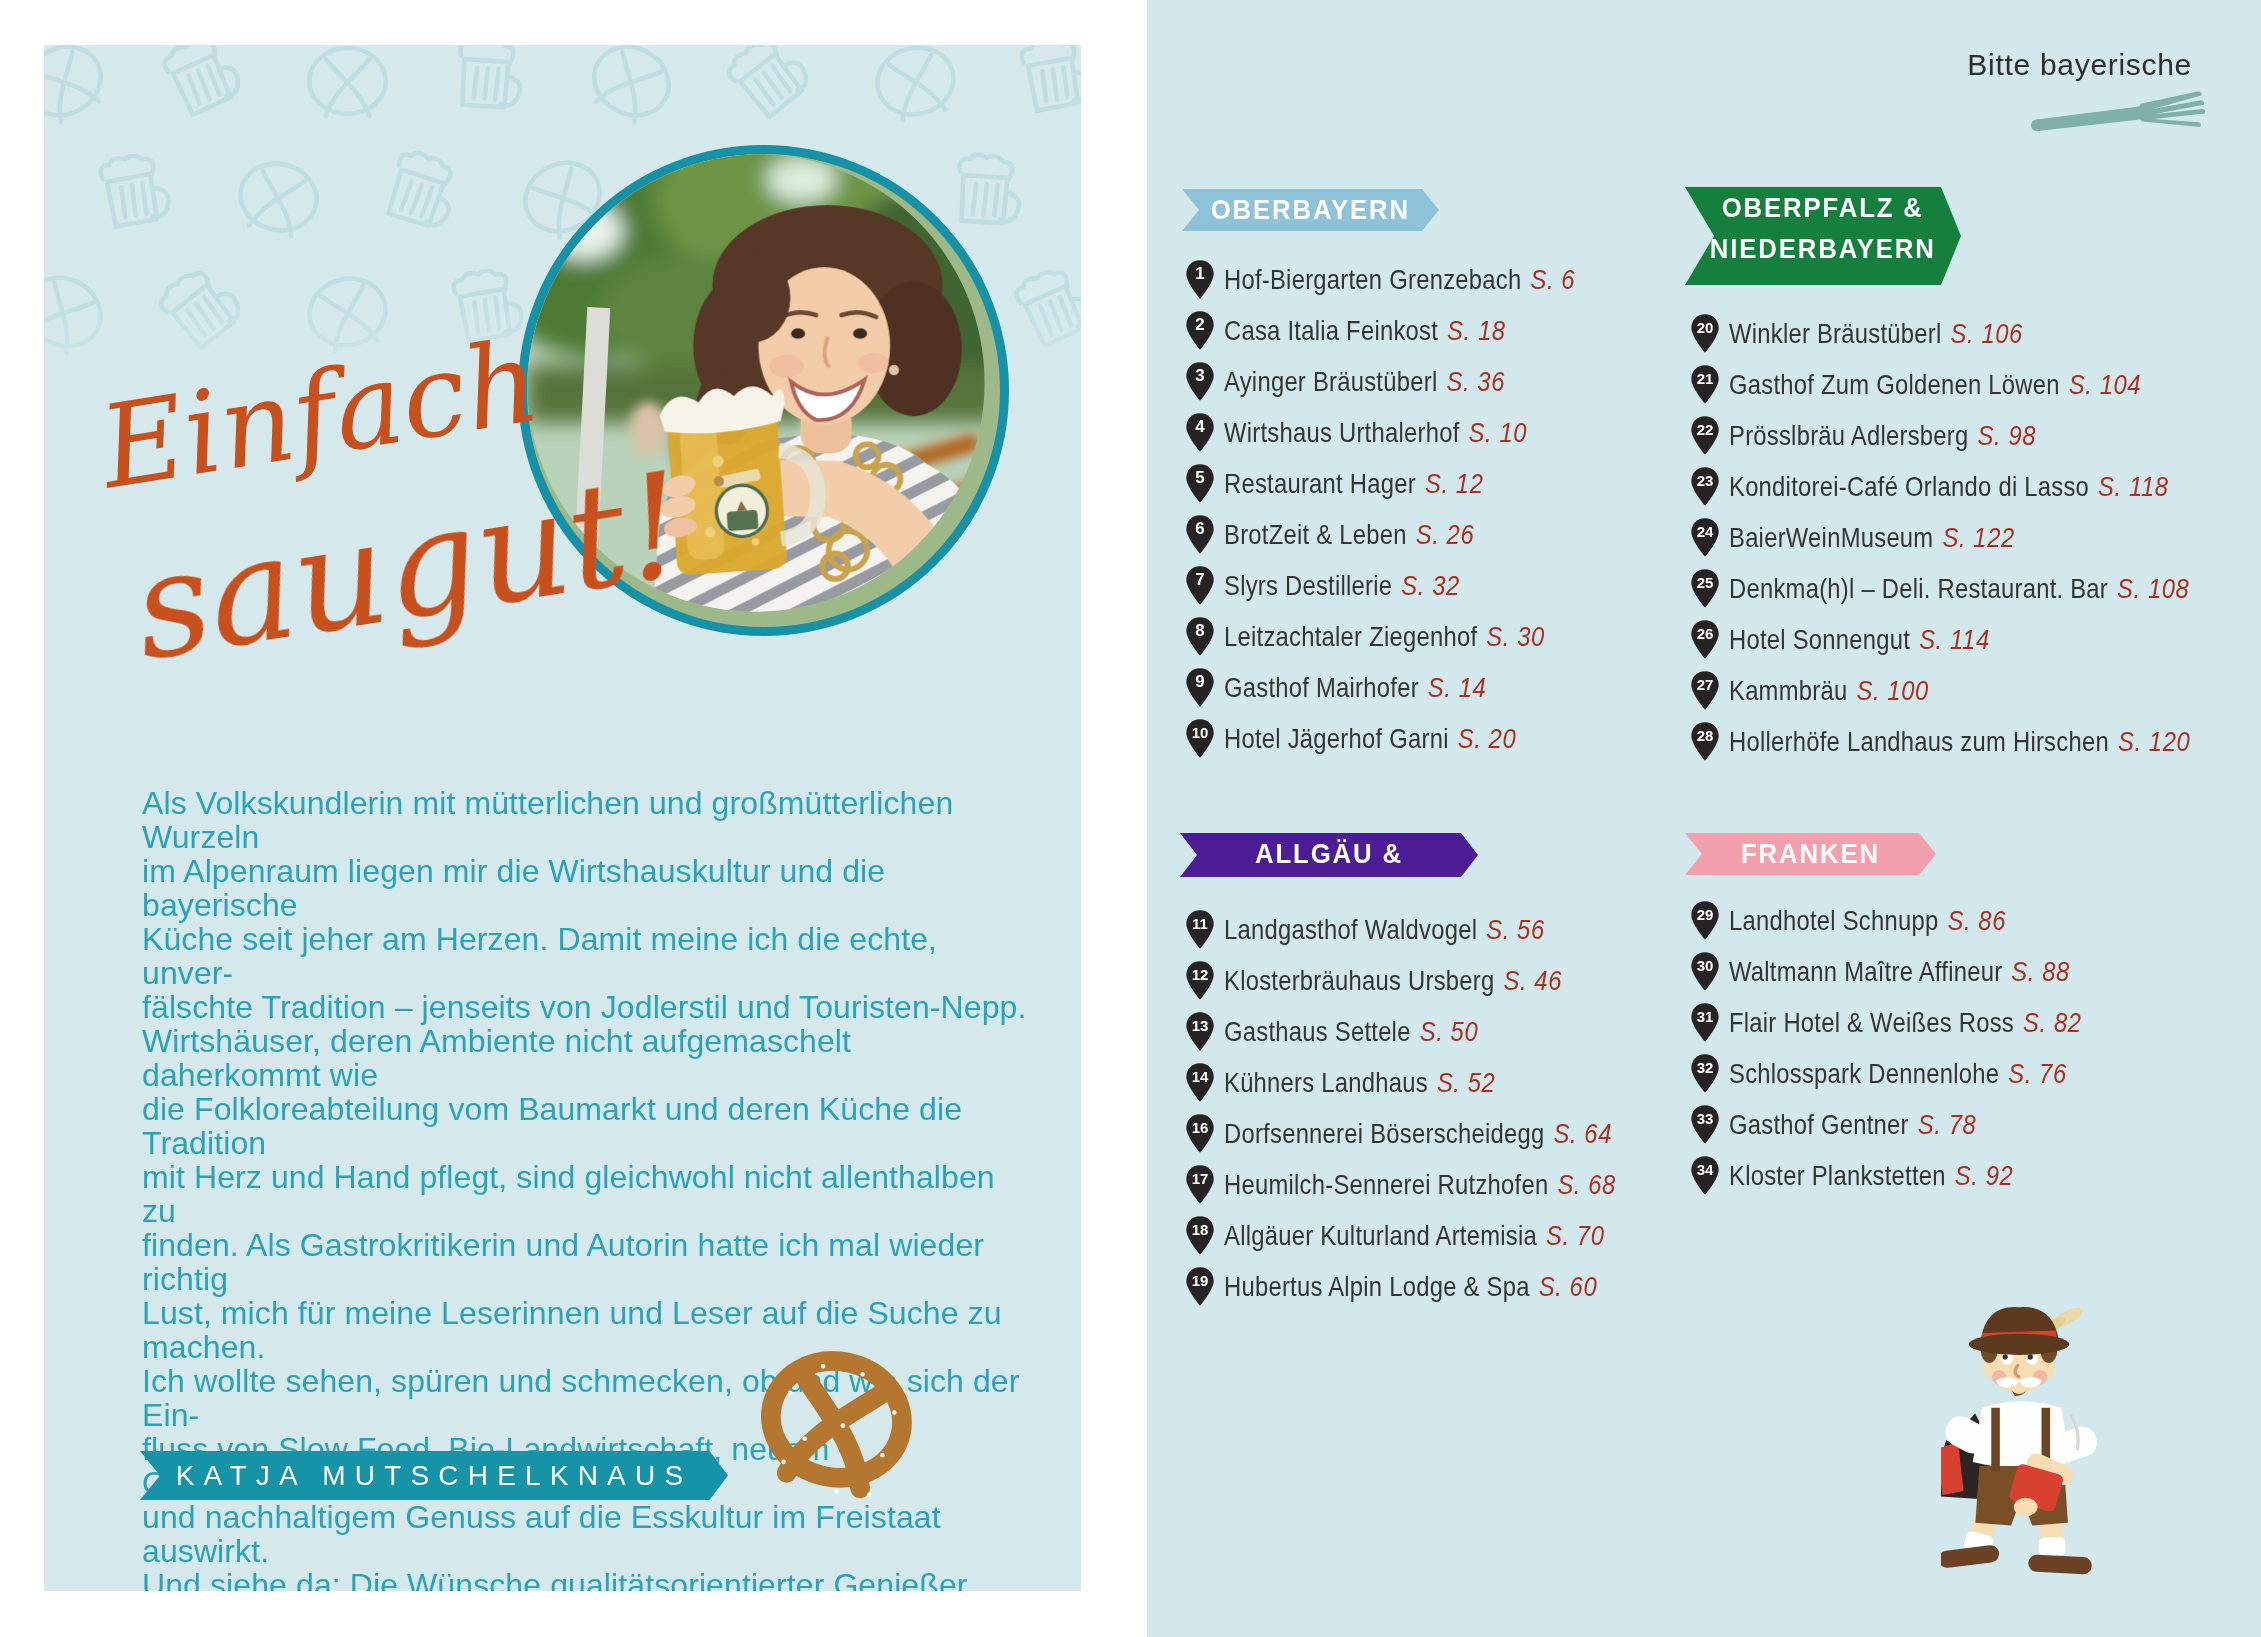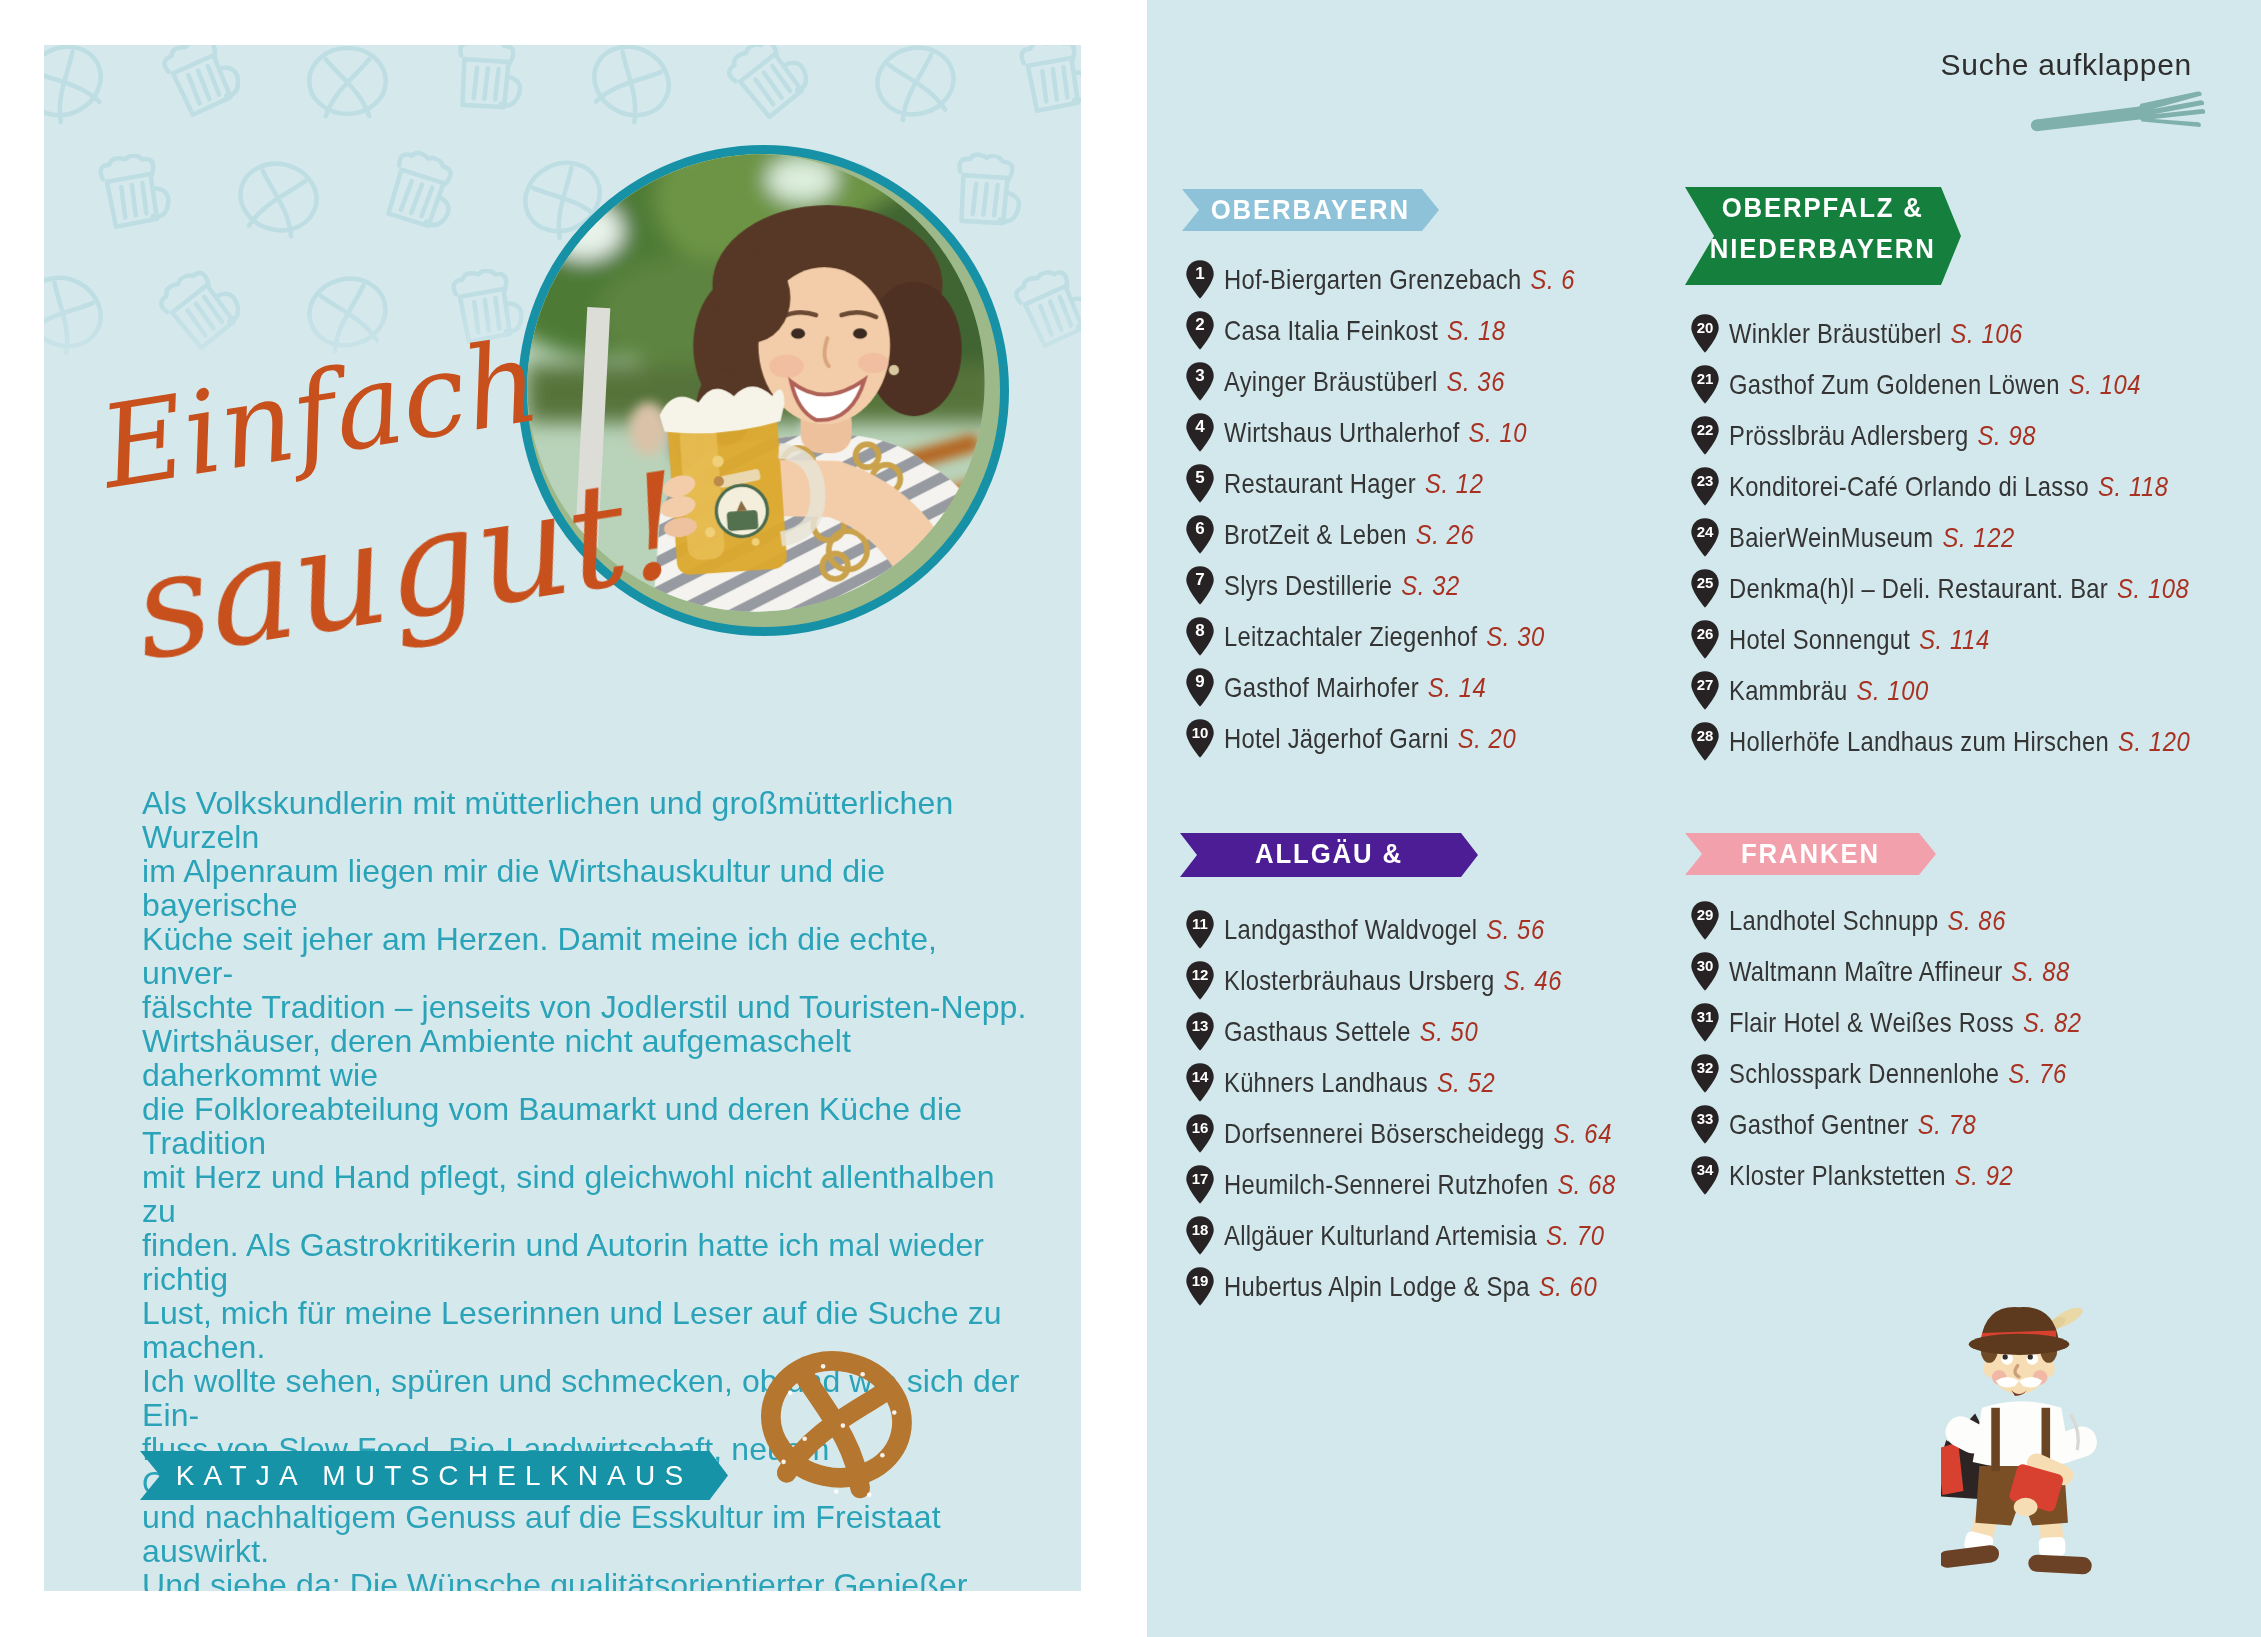--- a/index.html
+++ b/index.html
@@ -416,21 +416,21 @@
         <circle cx="92" cy="150" r="3.5"></circle>
       <circle cx="150" cy="130" r="3.5"></circle>
         <circle cx="60" cy="185" r="3.5"></circle>
         <circle cx="140" cy="230" r="3.5"></circle>
       <circle cx="190" cy="235" r="3.5"></circle>
     </g>
   </svg>
 </div>
 
 <div class="right-page">
-  <div class="fold-hint">Suche aufklappen</div>
+  <div class="fold-hint">Bitte bayerische</div>
 
   <svg class="fork" viewBox="0 0 300 72">
     <g transform="rotate(-4 150 36)" fill="#7fb0ac">
       <circle cx="14" cy="44" r="10"></circle>
       <path d="M14 34 L196 24 L200 46 L16 54 Q6 50 14 34 Z"></path>
       <path d="M192 20 L290 6 Q298 6 296 13 L212 30 L294 21 Q301 22 299 29 L213 39 L296 36 Q303 38 300 44 L212 47 L288 58 Q294 61 290 66 L192 50 Q182 35 192 20 Z"></path>
     </g>
   </svg>
 
   <div class="section">

